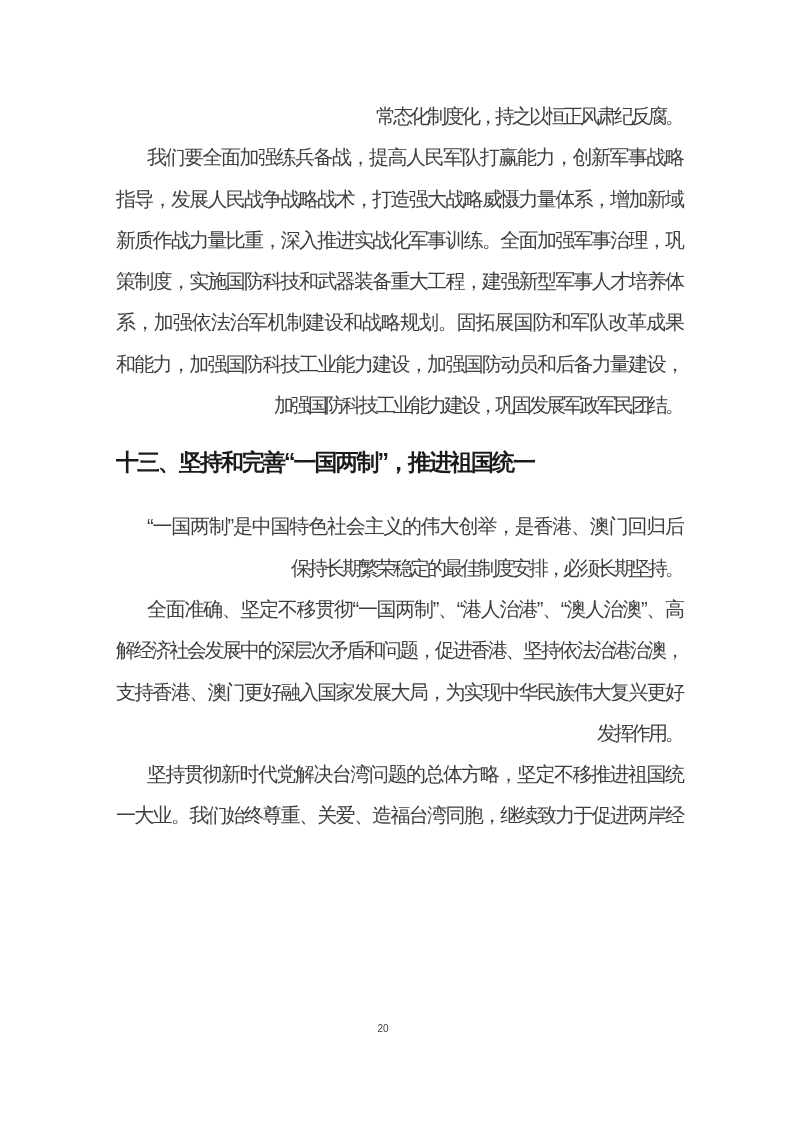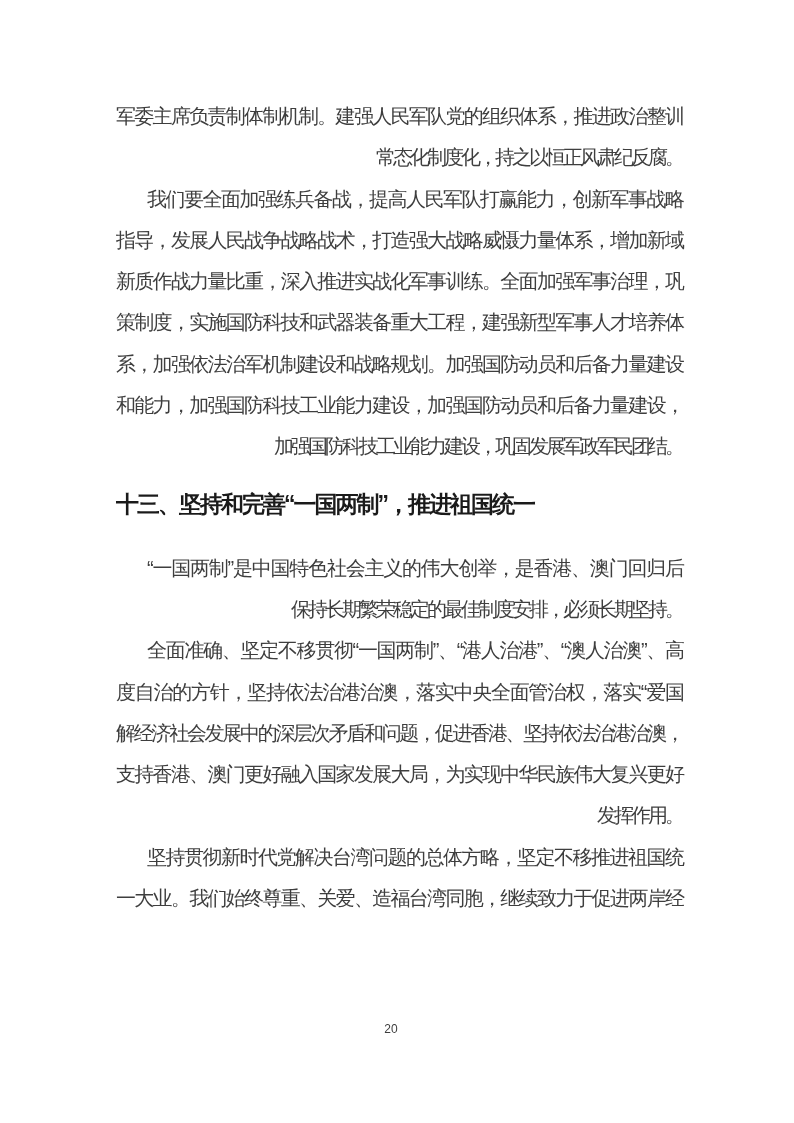--- a/index.html
+++ b/index.html
@@ -49,56 +49,54 @@
     color: var(--heading-color);
     letter-spacing: -2px;
     line-height: 46px;
     margin-top: 13px;
     margin-bottom: 21px;
     text-align: left;
     white-space: nowrap;
   }
   .page-number {
     position: absolute;
-    left: 108px;
+    left: 100px;
     width: 566px;
     top: 1019px;
     text-align: center;
-    font-size: 12px;
+    font-size: 10px;
     line-height: 20px;
     color: var(--text-color);
     letter-spacing: 0;
   }
 </style>
 </head>
 <body>
 
 <div class="page">
   <div class="doc-body">
       <div class="para">
-        <div class="line fill">军委主席负责制体制机制。建强人民军队党的组织体系，推进政治整训</div>
         <div class="line">常态化制度化，持之以恒正风肃纪反腐。</div>
       </div>
       <div class="para">
         <div class="line fill indent">我们要全面加强练兵备战，提高人民军队打赢能力，创新军事战略</div>
         <div class="line fill">指导，发展人民战争战略战术，打造强大战略威慑力量体系，增加新域</div>
         <div class="line fill">新质作战力量比重，深入推进实战化军事训练。全面加强军事治理，巩</div>
         <div class="line fill">策制度，实施国防科技和武器装备重大工程，建强新型军事人才培养体</div>
-        <div class="line fill">系，加强依法治军机制建设和战略规划。加强国防动员和后备力量建设</div>
+        <div class="line fill">系，加强依法治军机制建设和战略规划。固拓展国防和军队改革成果</div>
         <div class="line fill">和能力，加强国防科技工业能力建设，加强国防动员和后备力量建设，</div>
         <div class="line">加强国防科技工业能力建设，巩固发展军政军民团结。</div>
       </div>
       <div class="heading">十三、坚持和完善“一国两制”，推进祖国统一</div>
       <div class="para">
         <div class="line fill indent">“一国两制”是中国特色社会主义的伟大创举，是香港、澳门回归后</div>
         <div class="line">保持长期繁荣稳定的最佳制度安排，必须长期坚持。</div>
       </div>
       <div class="para">
         <div class="line fill indent">全面准确、坚定不移贯彻“一国两制”、“港人治港”、“澳人治澳”、高</div>
-        <div class="line fill">度自治的方针，坚持依法治港治澳，落实中央全面管治权，落实“爱国</div>
         <div class="line fill">解经济社会发展中的深层次矛盾和问题，促进香港、坚持依法治港治澳，</div>
         <div class="line fill">支持香港、澳门更好融入国家发展大局，为实现中华民族伟大复兴更好</div>
         <div class="line">发挥作用。</div>
       </div>
       <div class="para">
         <div class="line fill indent">坚持贯彻新时代党解决台湾问题的总体方略，坚定不移推进祖国统</div>
         <div class="line fill">一大业。我们始终尊重、关爱、造福台湾同胞，继续致力于促进两岸经</div>
       </div>
     </div>
   <div class="page-number">20</div>

